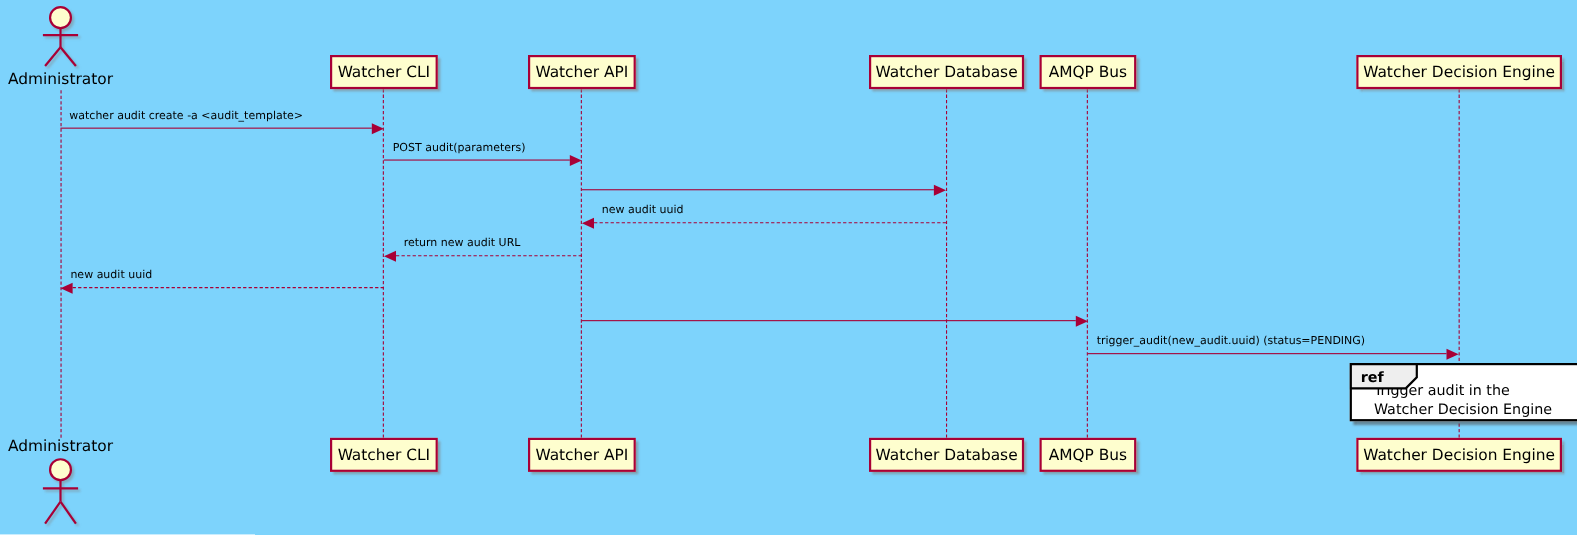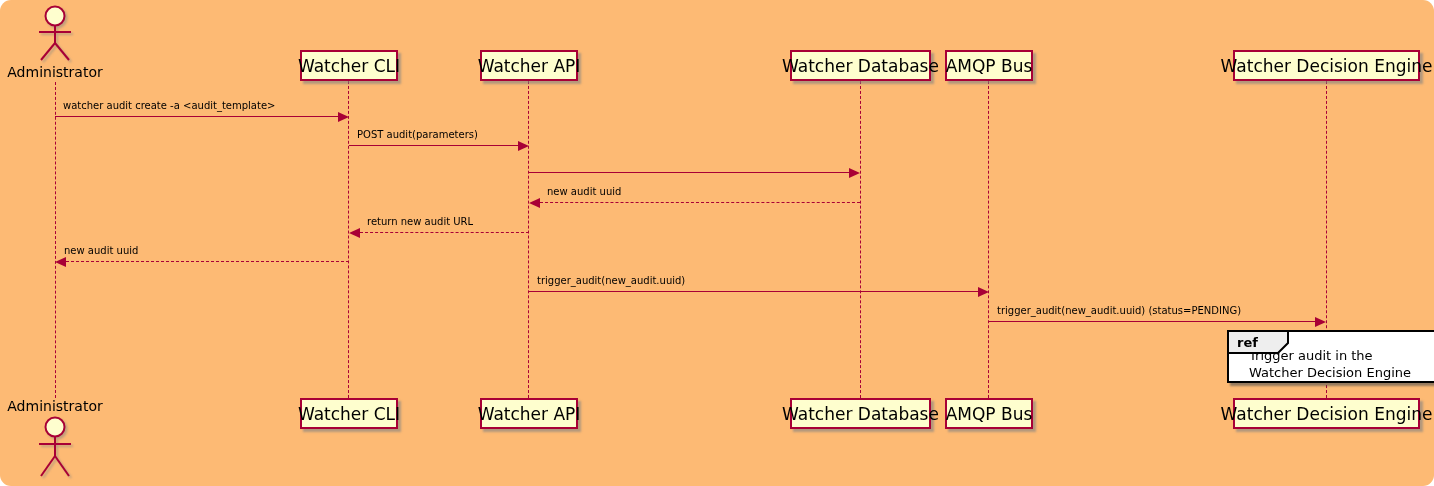--- a/index.html
+++ b/index.html
@@ -1,21 +1,21 @@
 <!DOCTYPE html>
 <html><head>
 <meta charset="utf-8">
 <style>
   html,body{margin:0;padding:0;background:#fff;}
-  .stage{position:relative;width:1434px;height:486px;background:#fdba74;overflow:hidden;
-         font-family:"DejaVu Sans", sans-serif;color:#000;border-radius:11px;}
+  .stage{position:relative;width:1434px;height:486px;background:#7dd3fc;overflow:hidden;
+         font-family:"DejaVu Sans", sans-serif;color:#000;}
   .participant{position:absolute;box-sizing:border-box;height:31px;background:#FEFECE;
          border:2px solid #A80036;box-shadow:3px 3px 2px rgba(130,130,130,0.6);
          display:flex;align-items:center;justify-content:center;
-         font-size:17px;white-space:nowrap;}
+         font-size:14px;white-space:nowrap;}
   .lifeline{position:absolute;width:0;border-left:1px dashed #A80036;}
   .actor-label{position:absolute;font-size:14px;text-align:center;white-space:nowrap;}
   .actor-svg{position:absolute;filter:drop-shadow(2px 2px 1px rgba(130,130,130,0.5));}
   .msg-label{position:absolute;font-size:10px;white-space:nowrap;z-index:1;}
   .msg-line{position:absolute;height:0;z-index:1;}
   .msg-line.solid{border-top:1px solid #A80036;}
   .msg-line.dashed{border-top:1px dashed #A80036;}
   .head-r{position:absolute;width:0;height:0;z-index:1;
          border-top:5px solid transparent;border-bottom:5px solid transparent;
          border-left:11px solid #A80036;}
@@ -71,21 +71,20 @@
   <div class="head-l" style="left:529px;top:198px"></div>
 
   <div class="msg-label" style="left:367px;top:216px">return new audit URL</div>
   <div class="msg-line dashed" style="left:360px;top:232px;width:169px"></div>
   <div class="head-l" style="left:349px;top:228px"></div>
 
   <div class="msg-label" style="left:64px;top:245px">new audit uuid</div>
   <div class="msg-line dashed" style="left:66px;top:261px;width:283px"></div>
   <div class="head-l" style="left:55px;top:257px"></div>
 
-  <div class="msg-label" style="left:537px;top:275px">trigger_audit(new_audit.uuid)</div>
   <div class="msg-line solid" style="left:529px;top:291px;width:449px"></div>
   <div class="head-r" style="left:978px;top:287px"></div>
 
   <div class="msg-label" style="left:997px;top:305px">trigger_audit(new_audit.uuid) (status=PENDING)</div>
   <div class="msg-line solid" style="left:989px;top:321px;width:326px"></div>
   <div class="head-r" style="left:1315px;top:317px"></div>
 
   <div class="ref-box" style="left:1227px;top:330px;width:224px;height:53px">
     <svg class="ref-tag" width="72" height="26" viewBox="0 0 72 26">
       <path d="M1,1 H61 V13 L51,23 H1 Z" fill="#EEEEEE" stroke="#000000" stroke-width="2"></path>

